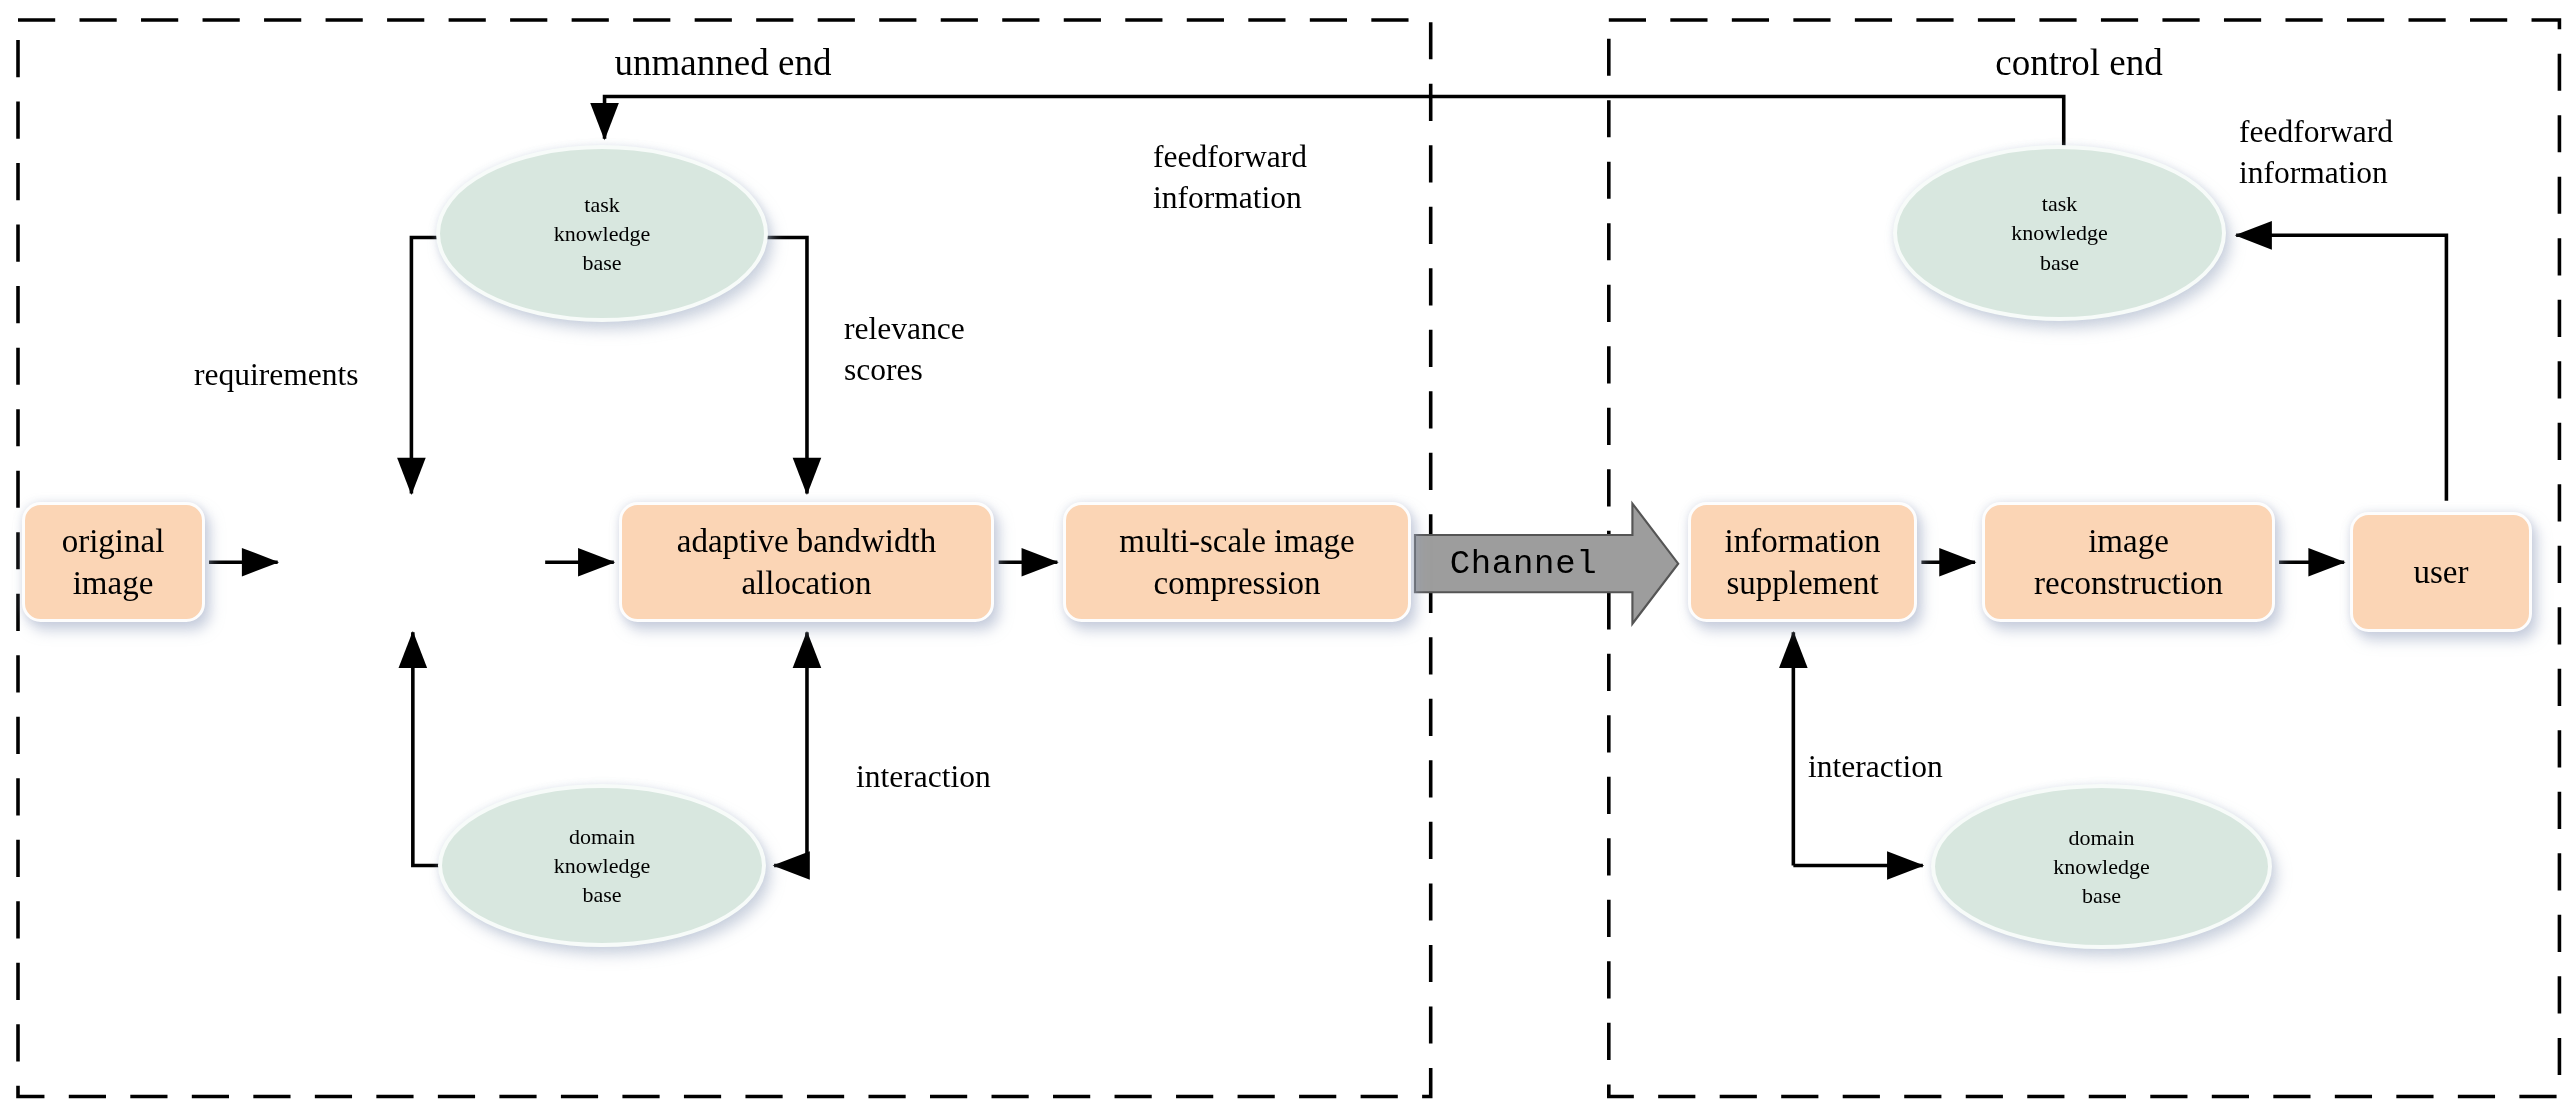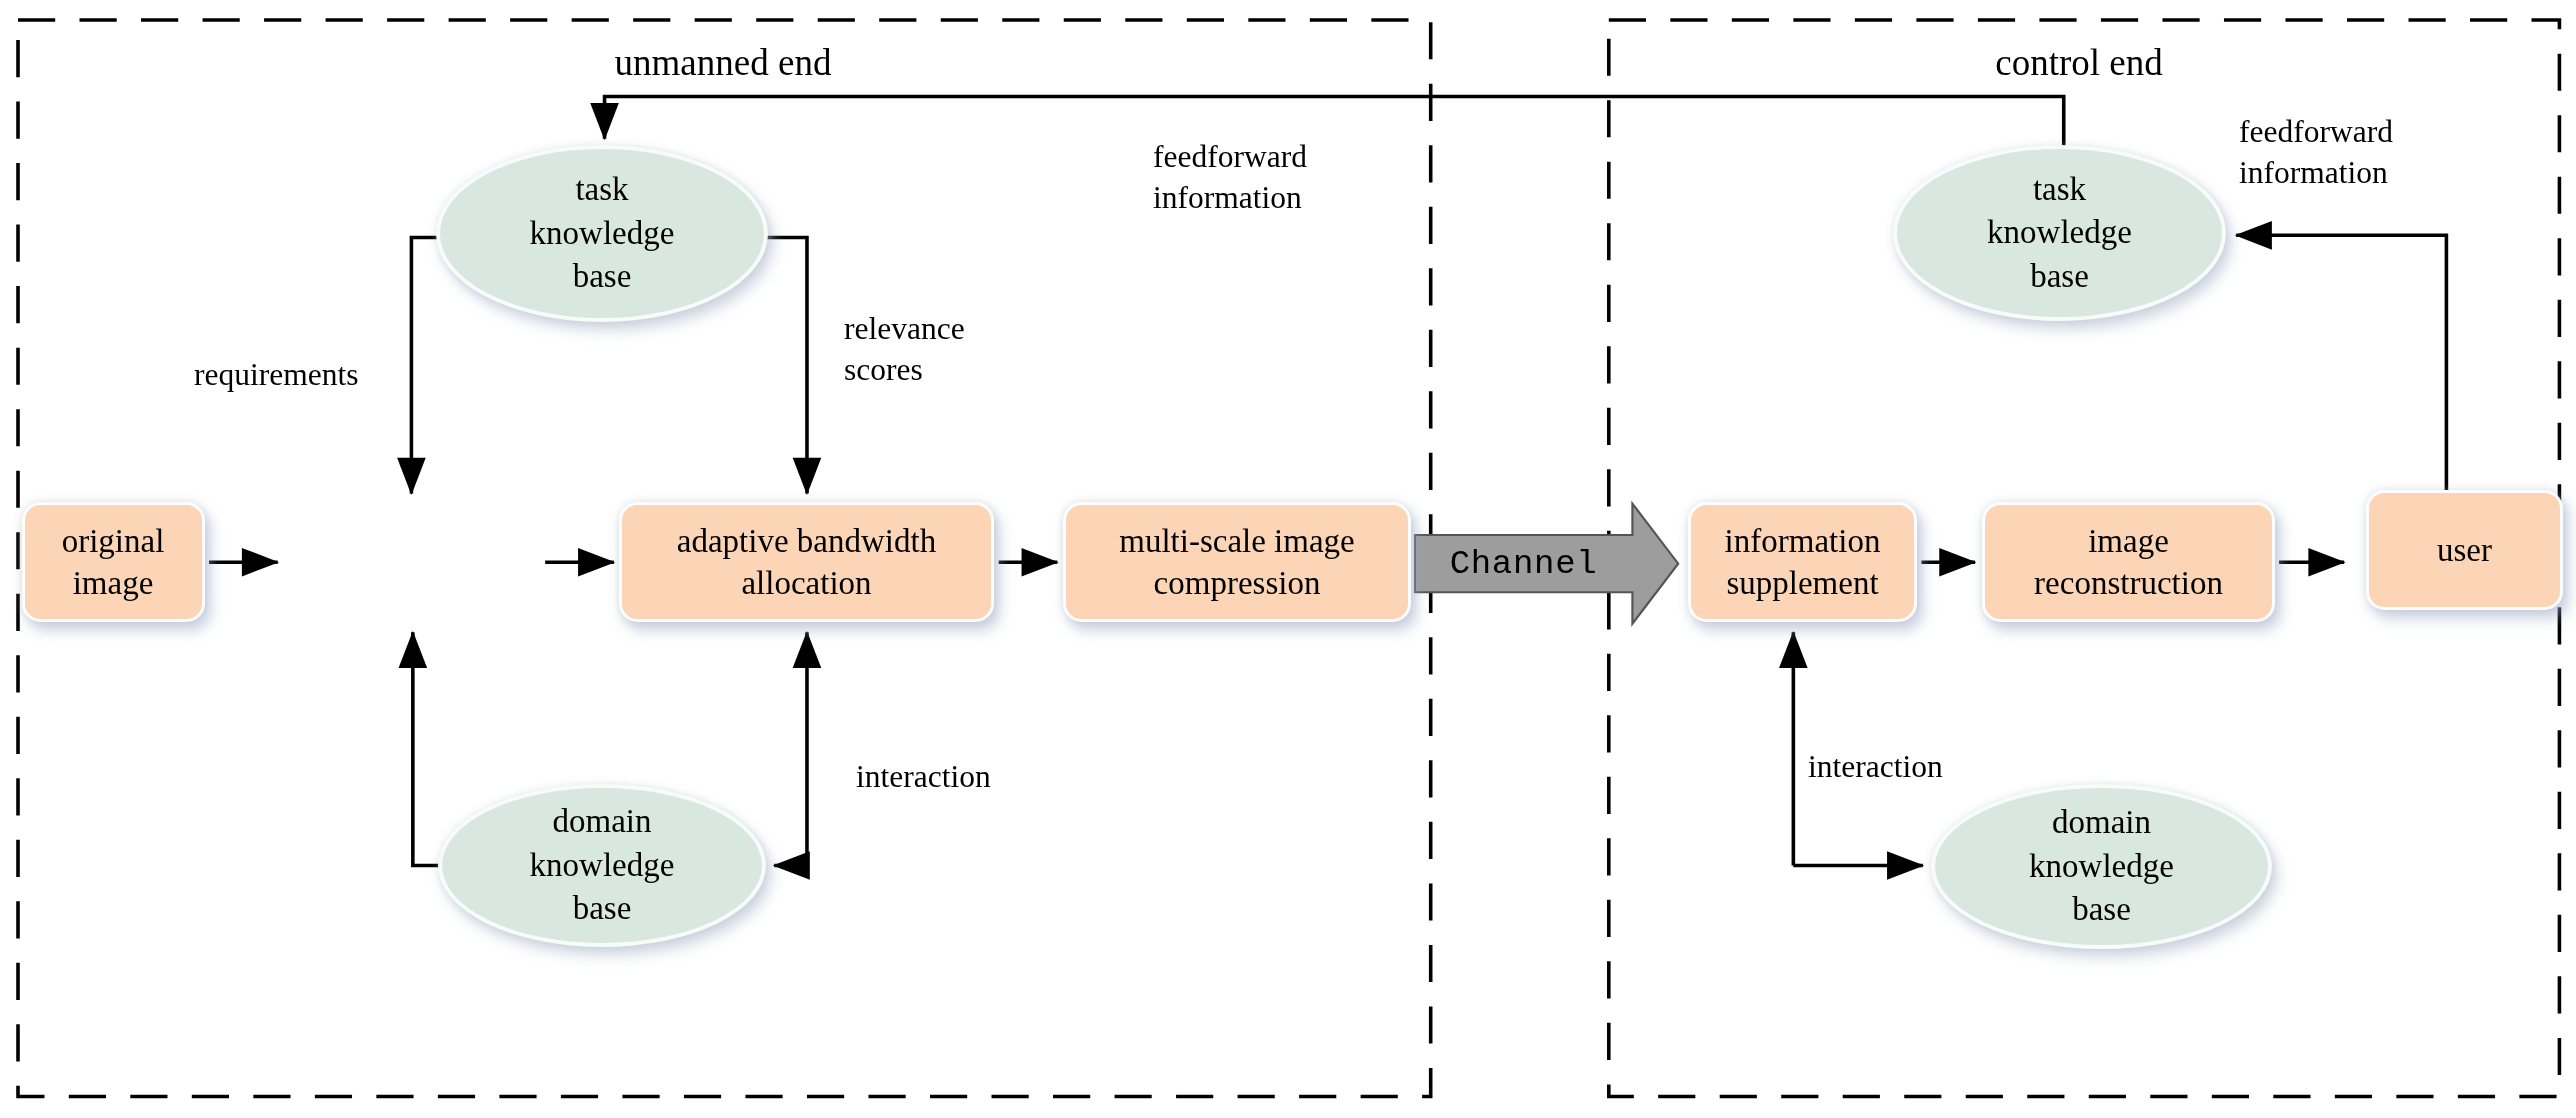--- a/index.html
+++ b/index.html
@@ -38,21 +38,21 @@
     text-align:center;font-size:33px;line-height:1.28;
     white-space:pre-line;box-sizing:border-box;
   }
   .kb{
     position:absolute;
     background:var(--knowledge-base-fill);
     border:4.3px solid #f7fbf9;
     border-radius:50%;
     box-shadow:0 0 7.2px rgba(170,182,205,.3), 5.7px 8.6px 13px rgba(165,177,200,.5);
     display:flex;align-items:center;justify-content:center;
-    text-align:center;font-size:33px;line-height:1.32;
+    text-align:center;font-size:22px;line-height:1.32;
     white-space:pre-line;box-sizing:border-box;
   }
   .flow-label{
     position:absolute;
     font-size:31.5px;line-height:1.3;
     white-space:pre-line;
   }
   .flow-label.center{text-align:left;}
   .channel-label{
     position:absolute;
@@ -105,21 +105,21 @@
   <div class="pbox" style="left:21.5px;top:502px;width:183px;height:120px;">original
 image</div>
   <div class="pbox" style="left:619px;top:502px;width:375px;height:120px;">adaptive bandwidth
 allocation</div>
   <div class="pbox" style="left:1063px;top:502px;width:348px;height:120px;">multi-scale image
 compression</div>
   <div class="pbox" style="left:1688px;top:502px;width:229px;height:120px;">information
 supplement</div>
   <div class="pbox" style="left:1982px;top:502px;width:293px;height:120px;">image
 reconstruction</div>
-  <div class="pbox" style="left:2350px;top:490px;width:197px;height:120px;margin-left:16px;">user</div>
+  <div class="pbox" style="left:2350px;top:512px;width:182px;height:120px;">user</div>
 
   <div class="kb" style="left:436px;top:145px;width:332px;height:177px;">task
 knowledge
 base</div>
   <div class="kb" style="left:438px;top:784px;width:328px;height:163px;">domain
 knowledge
 base</div>
   <div class="kb" style="left:1893px;top:145px;width:333px;height:176px;">task
 knowledge
 base</div>

